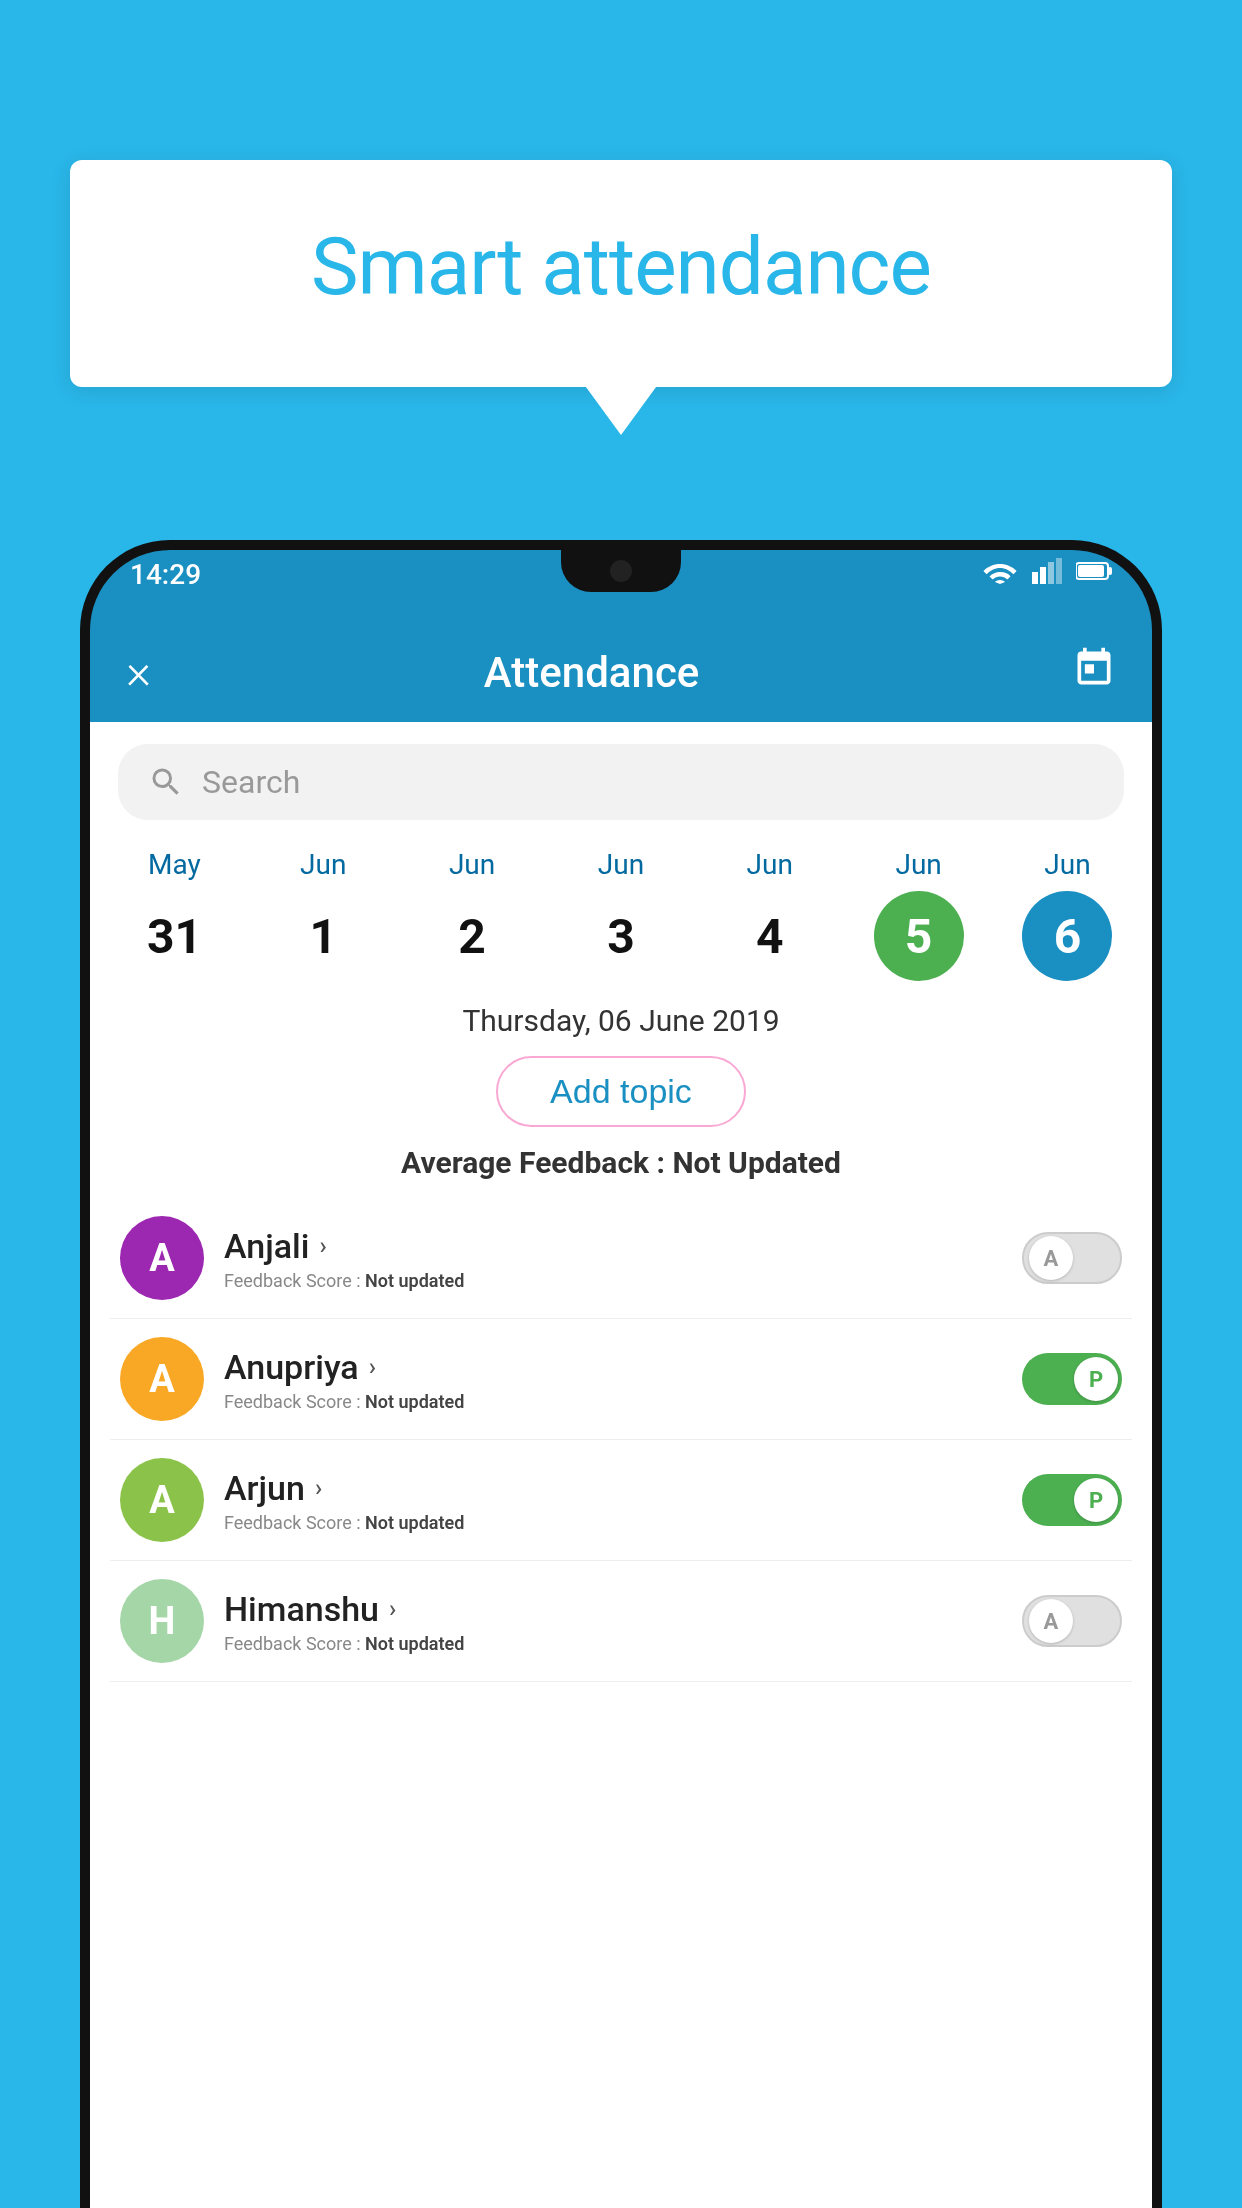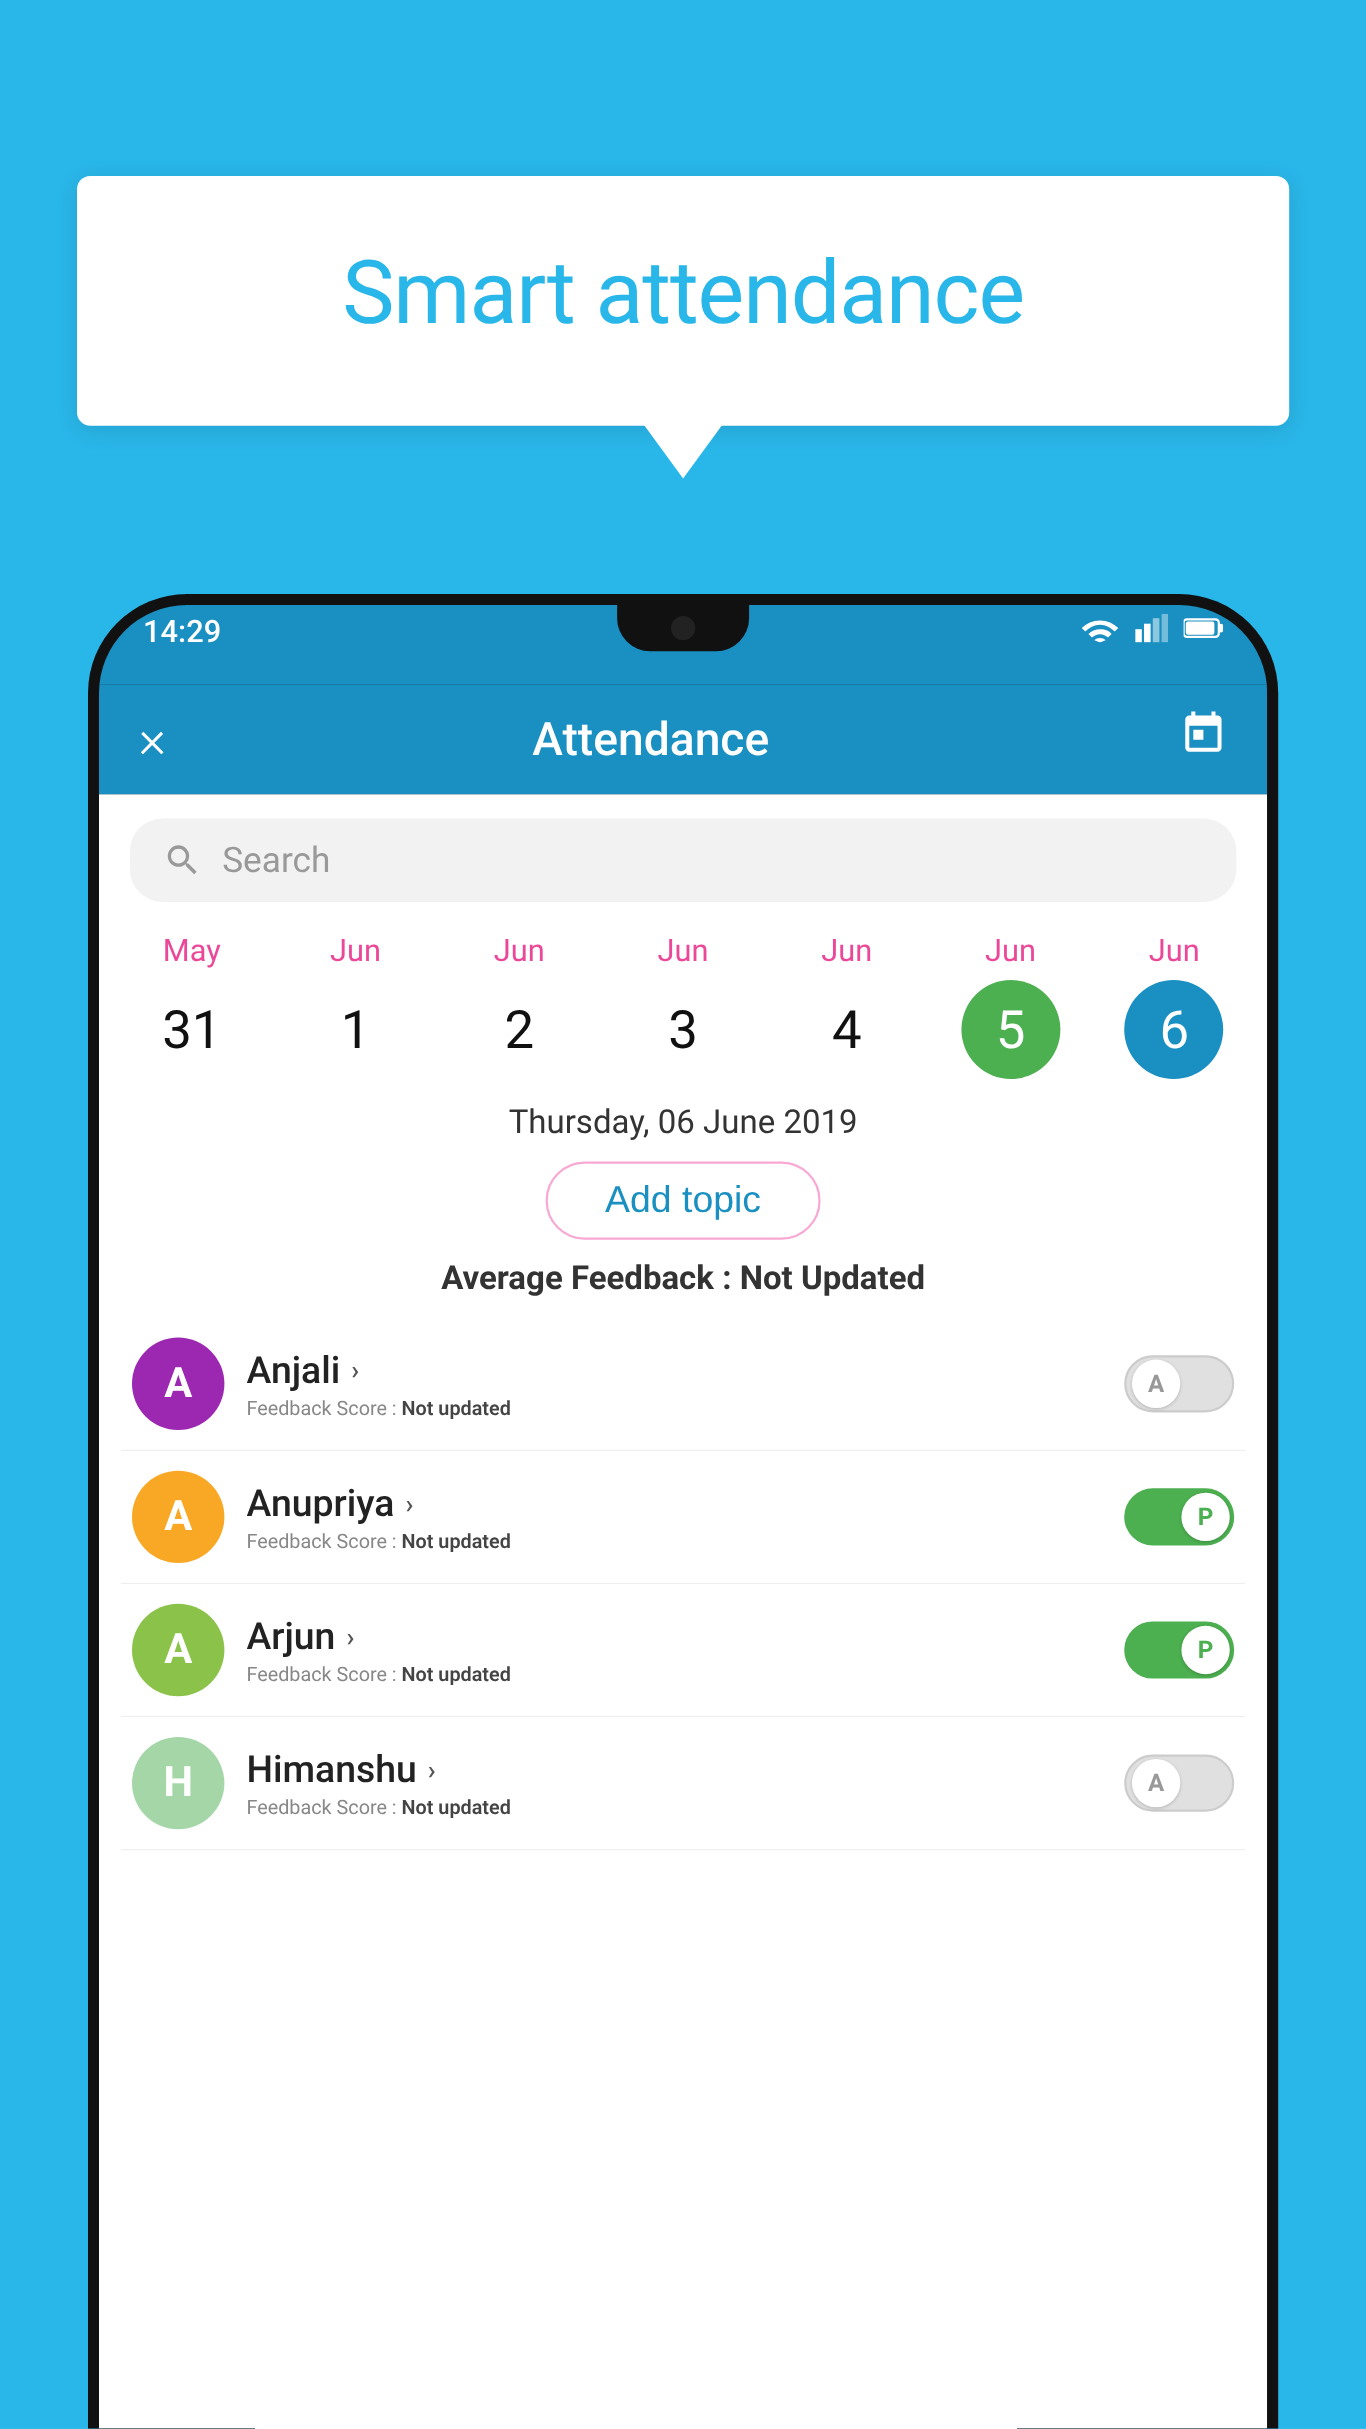--- a/index.html
+++ b/index.html
@@ -199,26 +199,26 @@
     }
     .cal-day {
       display: flex;
       flex-direction: column;
       align-items: center;
       gap: 10px;
       min-width: 130px;
     }
     .cal-month {
       font-size: 28px;
-      color: #ec4899;
+      color: #0369a1;
       font-weight: 400;
     }
     .cal-date {
       font-size: 48px;
-      font-weight: 400;
+      font-weight: 700;
       color: #111;
       width: 90px;
       height: 90px;
       display: flex;
       align-items: center;
       justify-content: center;
       border-radius: 50%;
     }
     .cal-date.today {
       background: #4caf50;

